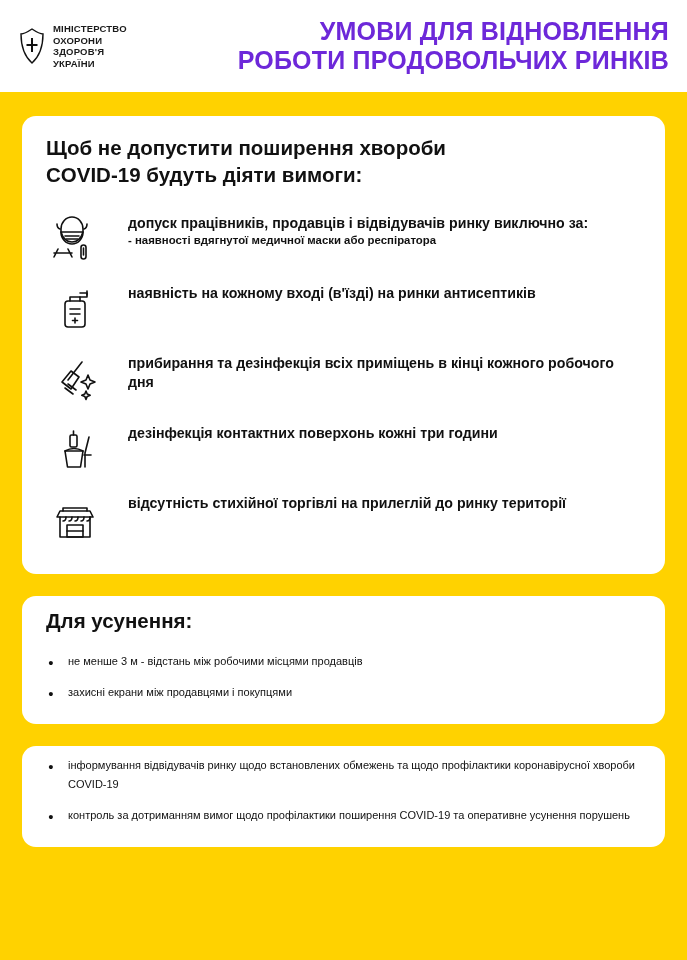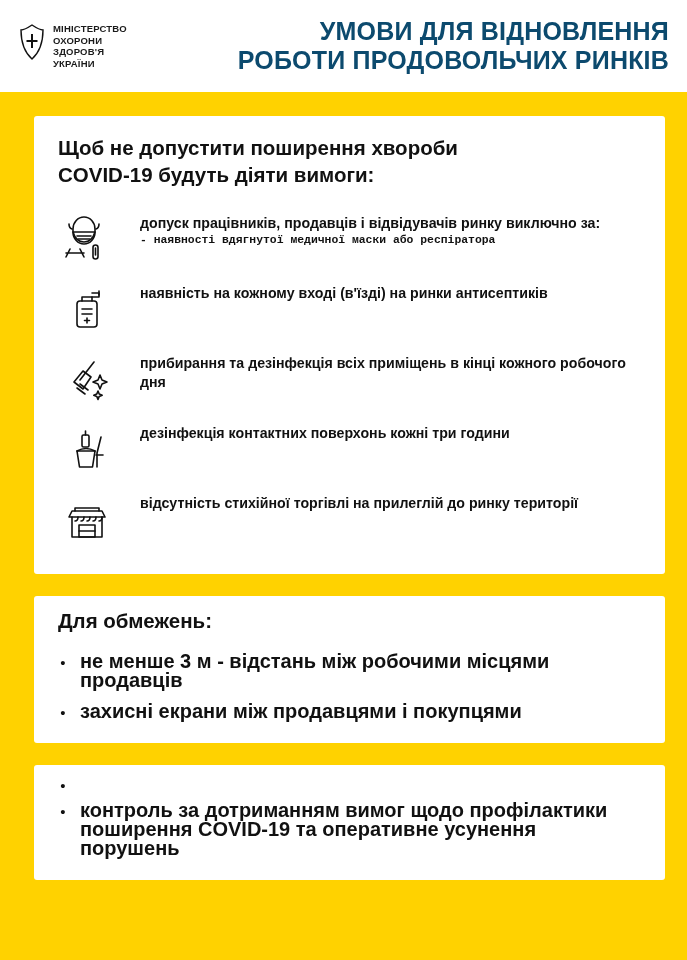--- a/index.html
+++ b/index.html
@@ -27,21 +27,21 @@
     position: relative;
     height: 92px;
     background: #ffffff;
     display: flex;
     align-items: center;
     padding: 0 14px 0 18px;
     box-sizing: border-box;
   }
   .logo {
     display: flex;
-    align-items: flex-start;
+    align-items: center;
     gap: 7px;
     flex: 0 0 auto;
     width: 138px;
   }
   .logo-mark {
     width: 28px;
     height: 38px;
     flex: 0 0 auto;
   }
   .logo-text {
@@ -53,39 +53,38 @@
     text-transform: uppercase;
   }
   .logo-text div { white-space: nowrap; }
   .header-title {
     flex: 1 1 auto;
     text-align: right;
     font-size: 25px;
     line-height: 29px;
     font-weight: 700;
     letter-spacing: 0.2px;
-    color: #0c4a6e;
+    color: #6d28d9;
     text-transform: uppercase;
     padding-right: 4px;
   }
 
   
   .body-yellow {
     position: relative;
     height: 868px;
     background: #ffd200;
     padding: 24px 22px 0 22px;
     box-sizing: border-box;
   }
 
   .card {
     background: #ffffff;
-    border-radius: 3px;
+    border-radius: 14px;
     box-sizing: border-box;
-    margin-left: 12px;
   }
   .card + .card { margin-top: 22px; }
 
   
   .card-main { padding: 18px 24px 20px 24px; }
 
   .card-heading {
     font-size: 20.5px;
     line-height: 27px;
     font-weight: 700;
@@ -118,21 +117,21 @@
     font-weight: 700;
     color: #111111;
   }
   .req-sub {
     margin-top: 3px;
     font-size: 11.4px;
     line-height: 15px;
     font-weight: 700;
     color: #111111;
   }
-  .req-sub div { white-space: nowrap; font-family: Liberation Mono, monospace; }
+  .req-sub div { white-space: nowrap; }
 
   
   .section-card { padding: 0 0 16px 0; }
   .section-title-wrap { padding: 12px 24px 8px 24px; }
   .section-title {
     font-size: 20.5px;
     line-height: 26px;
     font-weight: 700;
     color: #111111;
     margin: 0;
@@ -147,23 +146,23 @@
   .bullet-dot {
     flex: 0 0 auto;
     width: 6px;
     margin-top: 8px;
     text-align: center;
     font-size: 15px;
     line-height: 6px;
     color: #111111;
   }
   .bullet-text {
-    font-size: 20px;
+    font-size: 11px;
     line-height: 19px;
-    font-weight: 700;
+    font-weight: 400;
     color: #111111;
   }
 
   .icon-svg { display: block; }
 </style>
 </head>
 <body>
 
 <div class="poster">
 
@@ -280,38 +279,39 @@
           <span class="req-text">
             <span class="req-main">відсутність стихійної торгівлі на прилеглій до ринку території</span>
           </span>
         </li>
 
       </ul>
     </div>
 
     <div class="card section-card">
       <div class="section-title-wrap">
-        <div class="section-title">Для обмежень:</div>
+        <div class="section-title">Для усунення:</div>
       </div>
       <ul class="bullets">
         <li class="bullet">
           <span class="bullet-dot">•</span>
           <span class="bullet-text">не менше 3 м - відстань між робочими місцями продавців</span>
         </li>
         <li class="bullet">
           <span class="bullet-dot">•</span>
           <span class="bullet-text">захисні екрани між продавцями і покупцями</span>
         </li>
       </ul>
     </div>
 
     <div class="card section-card">
       <ul class="bullets">
         <li class="bullet">
           <span class="bullet-dot">•</span>
+          <span class="bullet-text">інформування відвідувачів ринку щодо встановлених обмежень та щодо профілактики коронавірусної хвороби COVID-19</span>
         </li>
         <li class="bullet">
           <span class="bullet-dot">•</span>
           <span class="bullet-text">контроль за дотриманням вимог щодо профілактики поширення COVID-19 та оперативне усунення порушень</span>
         </li>
       </ul>
     </div>
 
   </div>
 </div>

